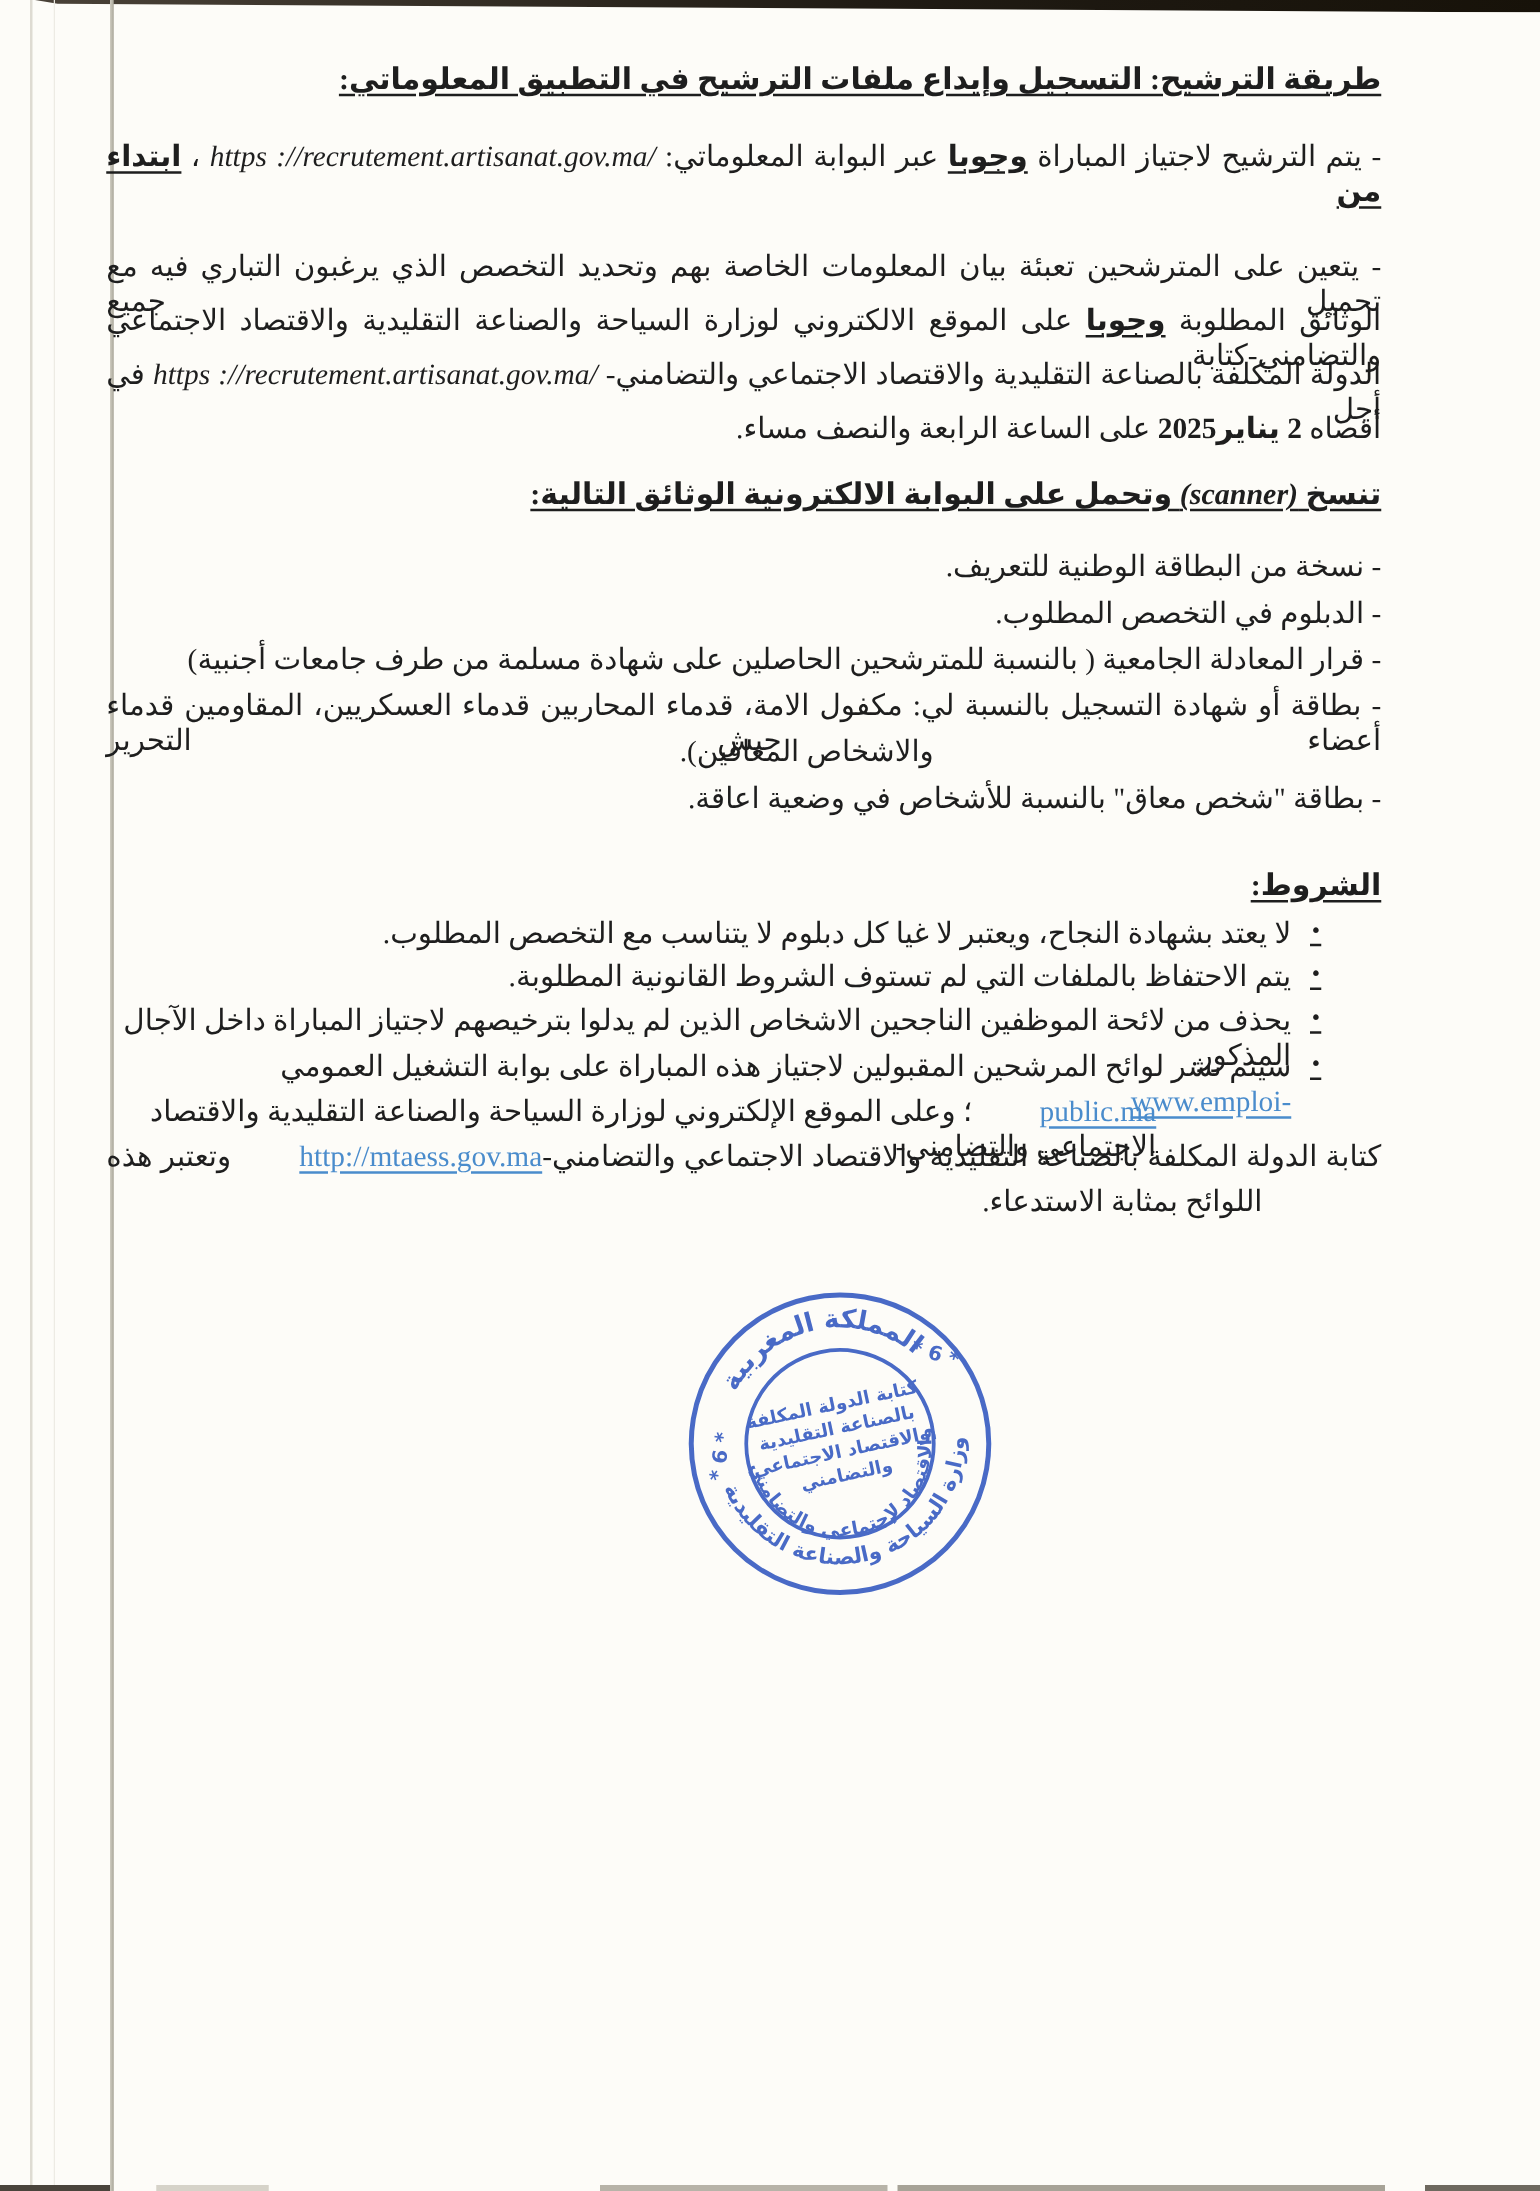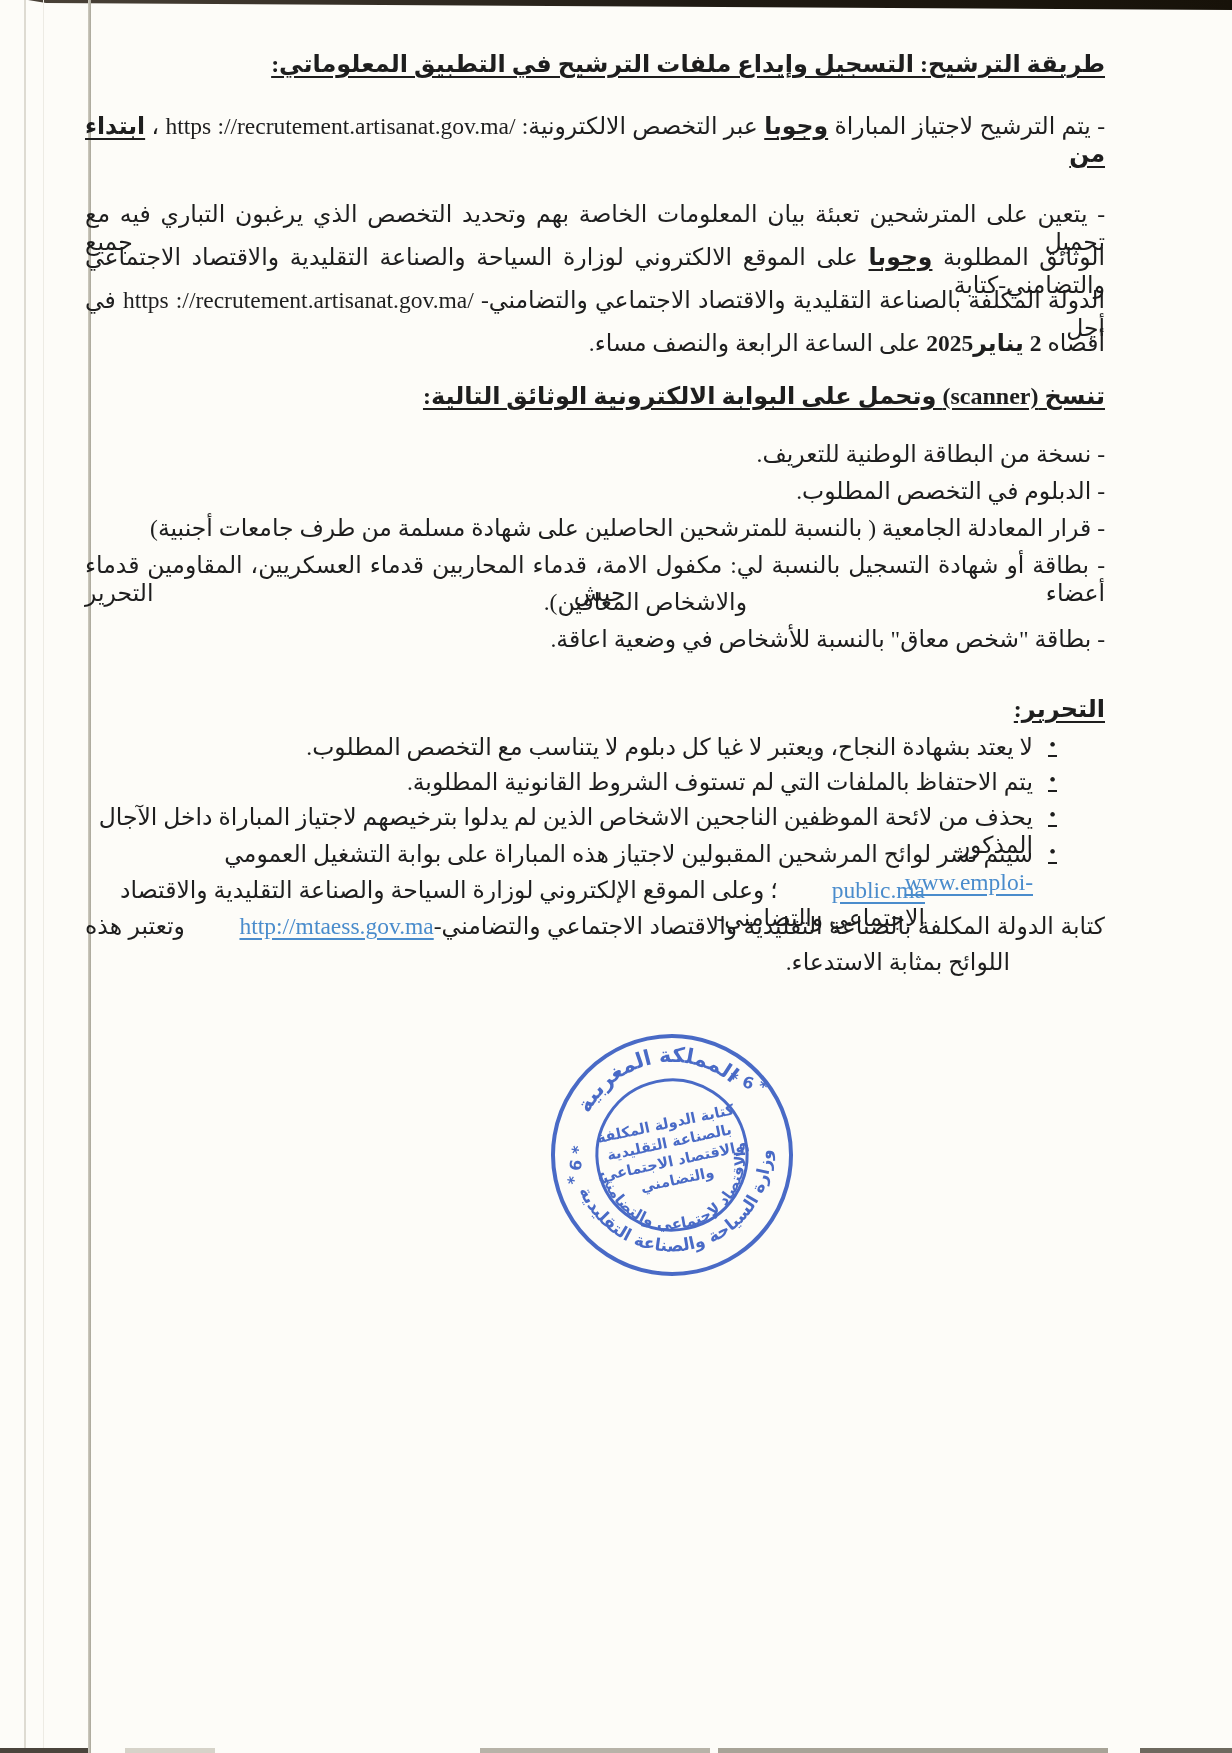--- a/index.html
+++ b/index.html
@@ -29,21 +29,21 @@
   .col {
     position:absolute; left:85px; width:1020px;
     direction:rtl; text-align:right;
     font-size:23.5px; line-height:1.2;
   }
   .ln { white-space:nowrap; }
   .just { text-align:justify; text-align-last:justify; white-space:normal; }
   .b  { font-weight:bold;text-align:center; }
   .u  { text-decoration:underline; text-underline-offset:4px; }
   .bu { font-weight:bold; text-decoration:underline; text-underline-offset:4px; }
-  .url { direction:ltr; unicode-bidi:isolate; }
+  .url { direction:ltr; unicode-bidi:isolate;font-style:italic; }
   a.lnk { color:#4a8ccc; text-decoration:underline; text-underline-offset:4px; direction:ltr; unicode-bidi:isolate; cursor:pointer;margin-left:48px; }
 
   .title { top:50px; font-weight:bold; font-size:24px; }
   .p1 { top:112px; } .p1 > div { height:44px; }
   .p2 { top:200px; } .p2 > div { height:43px; }
   .h2 { top:382px; font-weight:bold; font-size:24px; }
   .docs { top:440px; } .docs > div { height:37px; }
   .notesh { top:695px; font-weight:bold; font-size:24px; }
   .notes { top:733px; }
   .note-row { position:relative; height:35px; padding-right:72px; }
@@ -72,42 +72,42 @@
   <div class="vline vline-c"></div>
   <div class="bseg" style="left:0;width:88px;background:#4a443c;"></div>
   <div class="bseg" style="left:125px;width:90px;background:#d6d3c9;"></div>
   <div class="bseg" style="left:480px;width:230px;background:#b7b3a8;"></div>
   <div class="bseg" style="left:718px;width:390px;background:#a7a397;"></div>
   <div class="bseg" style="left:1140px;width:92px;background:#6e695f;"></div>
 
   <div class="col title u">طريقة الترشيح: التسجيل وإيداع ملفات الترشيح في التطبيق المعلوماتي:</div>
 
   <div class="col p1">
-    <div class="just"><span>- يتم الترشيح لاجتياز المباراة </span><span class="bu">وجوبا</span><span> عبر التخصص الالكترونية: </span><bdi class="url">https ://recrutement.artisanat.gov.ma/</bdi><span> ، </span><span class="bu">ابتداء من</span></div>
+    <div class="just"><span>- يتم الترشيح لاجتياز المباراة </span><span class="bu">وجوبا</span><span> عبر البوابة المعلوماتي: </span><bdi class="url">https ://recrutement.artisanat.gov.ma/</bdi><span> ، </span><span class="bu">ابتداء من</span></div>
   </div>
 
   <div class="col p2">
     <div class="just"><span>- يتعين على المترشحين تعبئة بيان المعلومات الخاصة بهم وتحديد التخصص الذي يرغبون التباري فيه مع تحميل جميع</span></div>
     <div class="just"><span>الوثائق المطلوبة </span><span class="bu">وجوبا</span><span> على الموقع الالكتروني لوزارة السياحة والصناعة التقليدية والاقتصاد الاجتماعي والتضامني-كتابة</span></div>
     <div class="just"><span>الدولة المكلفة بالصناعة التقليدية والاقتصاد الاجتماعي والتضامني- </span><bdi class="url">https ://recrutement.artisanat.gov.ma/</bdi><span> في أجل</span></div>
     <div class="ln"><span>أقصاه </span><span class="b">2 يناير2025</span><span> على الساعة الرابعة والنصف مساء.</span></div>
   </div>
 
   <div class="col h2 u"><span>تنسخ  </span><bdi class="url">(scanner)</bdi><span> وتحمل على البوابة الالكترونية الوثائق التالية:</span></div>
 
   <div class="col docs">
     <div class="ln">- نسخة من البطاقة الوطنية للتعريف.</div>
     <div class="ln">- الدبلوم في التخصص المطلوب.</div>
     <div class="ln">- قرار المعادلة الجامعية ( بالنسبة للمترشحين الحاصلين على شهادة مسلمة من طرف جامعات أجنبية)</div>
     <div class="just">- بطاقة أو شهادة التسجيل بالنسبة لي: مكفول الامة، قدماء المحاربين قدماء العسكريين، المقاومين قدماء أعضاء جيش التحرير</div>
     <div class="ln ind-d4">والاشخاص المعاقين).</div>
     <div class="ln">- بطاقة "شخص معاق" بالنسبة للأشخاص في وضعية اعاقة.</div>
   </div>
 
-  <div class="col notesh u">التحرير:</div>
+  <div class="col notesh u">الشروط:</div>
 
   <div class="col notes">
     <div class="note-row"><span class="bullet">•</span><span>لا يعتد بشهادة النجاح، ويعتبر لا غيا كل دبلوم لا يتناسب مع التخصص المطلوب.</span></div>
     <div class="note-row"><span class="bullet">•</span><span>يتم الاحتفاظ بالملفات التي لم تستوف الشروط القانونية المطلوبة.</span></div>
     <div class="note-row"><span class="bullet">•</span><span>يحذف من لائحة الموظفين الناجحين الاشخاص الذين لم يدلوا بترخيصهم لاجتياز المباراة داخل الآجال المذكور.</span></div>
   </div>
 
   <div class="col n4">
     <div style="padding-right:72px;"><span class="bullet">•</span><span>سيتم نشر لوائح المرشحين المقبولين لاجتياز هذه المباراة على بوابة التشغيل العمومي </span><a class="lnk">www.emploi-</a></div>
     <div class="ind-l2"><a class="lnk">public.ma</a><span> ؛ وعلى الموقع الإلكتروني لوزارة السياحة والصناعة التقليدية والاقتصاد الاجتماعي والتضامني-</span></div>

